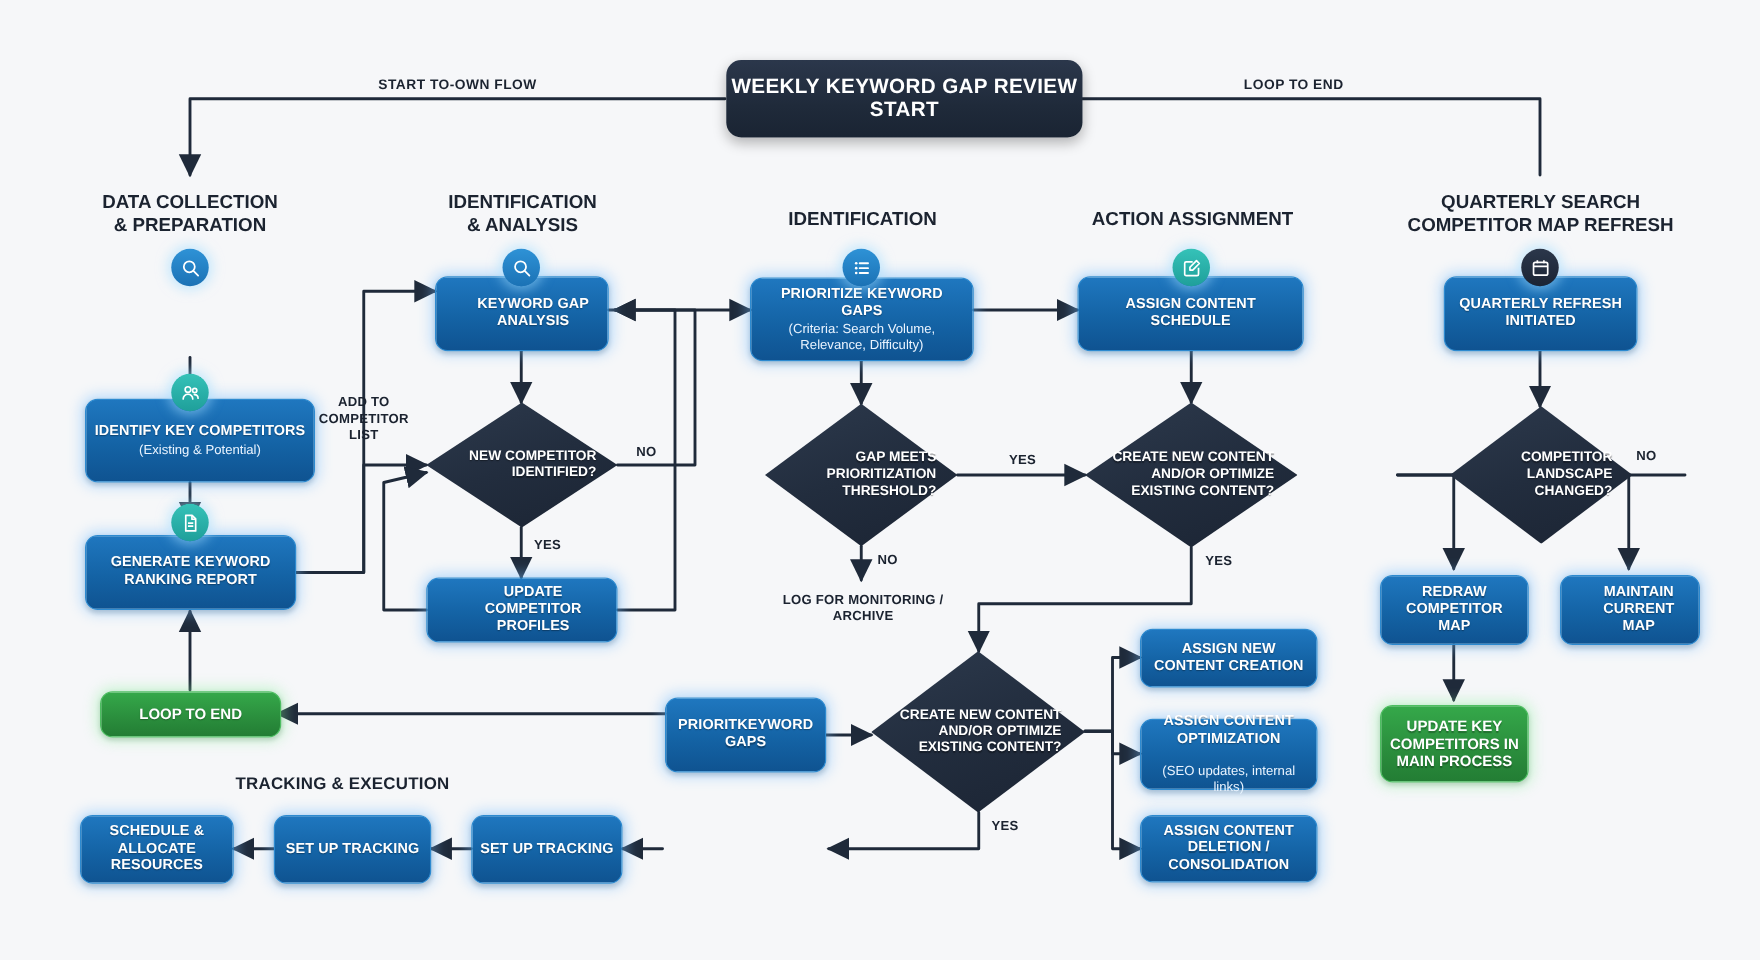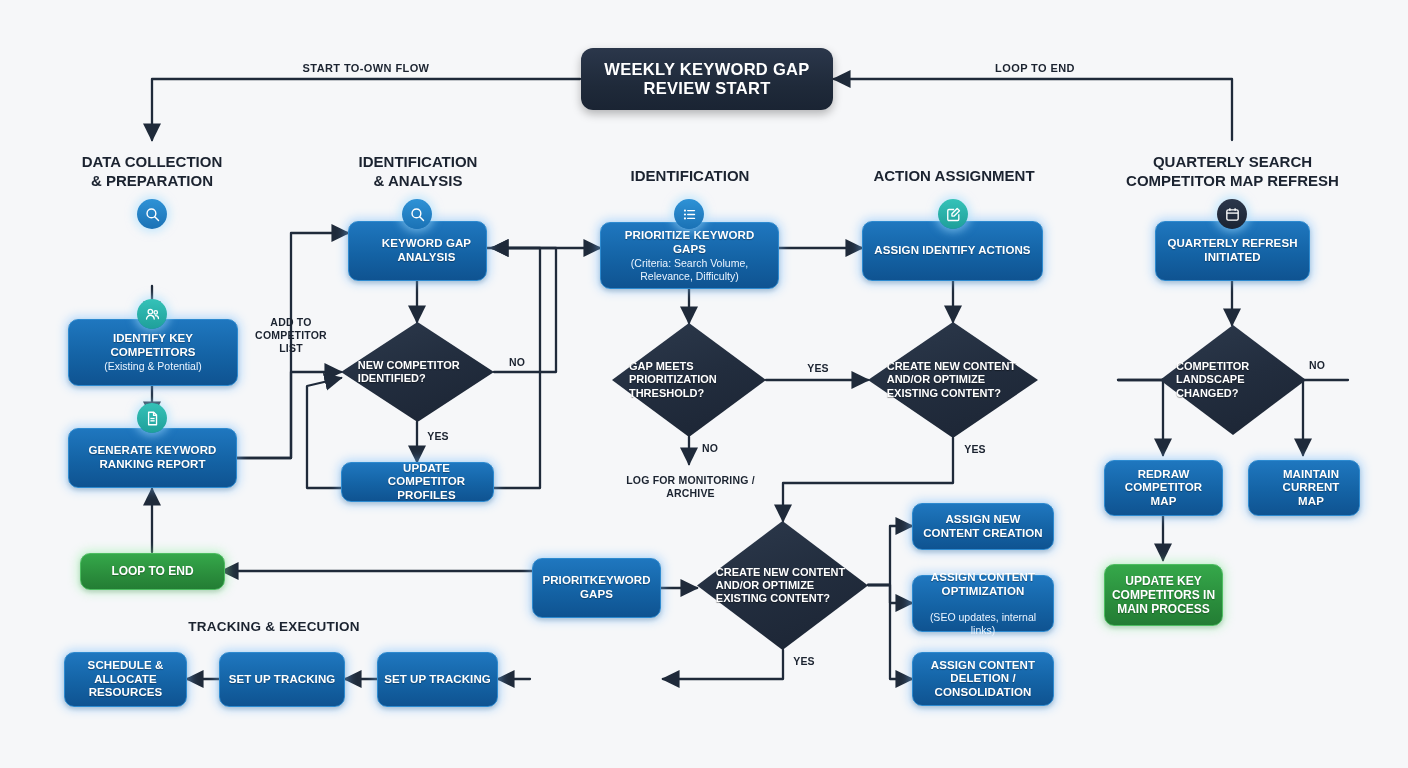--- a/index.html
+++ b/index.html
@@ -93,21 +93,21 @@
     width: 100%; height: 100%;
     background: linear-gradient(160deg, #2d3a4d 0%, #222d3e 50%, #1b2433 100%);
     clip-path: polygon(50% 0%, 100% 50%, 50% 100%, 0% 50%);
     filter: drop-shadow(0 3px 4px rgba(0,0,0,0.25));
   }
   .decision .dtxt {
     position: relative;
     color: #fff;
     font-size: 11px;
     font-weight: bold;
-    text-align: left;
+    text-align: right;
     line-height: 1.2;
     z-index: 2;
     text-shadow: 0 1px 1px rgba(0,0,0,.4);
     max-width: 78%;
   }
 
   
   .badge {
     position: absolute;
     width: 30px; height: 30px;
@@ -225,21 +225,21 @@
       <path d="M1303,380 L1303,380"></path>
       <path d="M1163,380 L1163,380"></path>
     </g>
 
     <g fill="none" stroke="#1f2a3a" stroke-width="2.3" stroke-linecap="round" stroke-linejoin="round">
       <path d="M1171,380 L1163,380"></path>
       <path d="M1294,380 L1303,380"></path>
     </g>
   </svg>
 
-  <div class="node start" style="left:581px; top:48px; width:252px; height:62px;">
+  <div class="node start" style="left:581px; top:48px; width:285px; height:62px;">
     <div class="t1">WEEKLY KEYWORD GAP REVIEW START</div>
   </div>
 
   <div class="lbl flow" style="left:266px; top:62px; width:200px;">START TO-OWN FLOW</div>
   <div class="lbl flow" style="left:935px; top:62px; width:200px;">LOOP TO END</div>
 
   <div class="colhead" style="left:42px; top:153px; width:220px; white-space:pre-line;">DATA COLLECTION
 &amp; PREPARATION</div>
   <div class="colhead" style="left:308px; top:153px; width:220px; white-space:pre-line;">IDENTIFICATION
 &amp; ANALYSIS</div>
@@ -256,21 +256,21 @@
   </div>
 
   <div class="badge b-teal" style="left:137px; top:299px;">
     <svg viewBox="0 0 24 24" fill="none" stroke="#fff" stroke-width="1.9" stroke-linecap="round">
       <circle cx="9" cy="8" r="3.2"></circle>
         <circle cx="16.6" cy="9" r="2.4"></circle>
       <path d="M3.6 18.5c0-3.2 2.4-5.2 5.4-5.2s5.4 2 5.4 5.2"></path>
       <path d="M16.2 13.6c2.4 0 4.2 1.6 4.2 4.2"></path>
     </svg>
   </div>
-  <div class="node proc" style="left:68px; top:319px; width:170px; height:67px;">
+  <div class="node proc" style="left:68px; top:319px; width:184px; height:67px;">
     <div class="t1">IDENTIFY KEY COMPETITORS</div>
     <div class="t2">(Existing &amp; Potential)</div>
   </div>
 
   <div class="badge b-teal" style="left:137px; top:403px;">
     <svg viewBox="0 0 24 24" fill="none" stroke="#fff" stroke-width="1.9" stroke-linejoin="round">
       <path d="M6.5 3.2h7.2l4 4v13.6H6.5z"></path>
         <path d="M13.5 3.4v4.2h4.1"></path>
       <line x1="9" y1="12" x2="15" y2="12"></line>
         <line x1="9" y1="15.3" x2="15" y2="15.3"></line>
@@ -296,21 +296,21 @@
     <div class="t1">KEYWORD GAP ANALYSIS</div>
   </div>
 
   <div class="decision" style="left:341px; top:322px; width:153px; height:100px;">
     <div class="dia"></div>
     <div class="dtxt">NEW COMPETITOR IDENTIFIED?</div>
   </div>
   <div class="lbl" style="left:500px; top:356px; width:34px;">NO</div>
   <div class="lbl" style="left:421px; top:430px; width:34px;">YES</div>
 
-  <div class="node proc" style="left:341px; top:462px; width:153px; height:40px;padding-left:24px;">
+  <div class="node proc" style="left:341px; top:462px; width:153px; height:52px;padding-left:24px;">
     <div class="t1">UPDATE COMPETITOR PROFILES</div>
   </div>
 
   <div class="badge b-blue" style="left:674px; top:199px;">
     <svg viewBox="0 0 24 24" fill="none" stroke="#fff" stroke-width="2" stroke-linecap="round">
       <line x1="9.5" y1="6.5" x2="19" y2="6.5"></line>
         <line x1="9.5" y1="12" x2="19" y2="12"></line>
       <line x1="9.5" y1="17.5" x2="19" y2="17.5"></line>
       <circle cx="5.6" cy="6.5" r="1.5" fill="#fff" stroke="none"></circle>
       <circle cx="5.6" cy="12" r="1.5" fill="#fff" stroke="none"></circle>
@@ -330,21 +330,21 @@
   <div class="lbl" style="left:693px; top:442px; width:34px;">NO</div>
   <div class="lbl" style="left:607px; top:474px; width:167px;">LOG FOR MONITORING / ARCHIVE</div>
 
   <div class="badge b-teal" style="left:938px; top:199px;">
     <svg viewBox="0 0 24 24" fill="none" stroke="#fff" stroke-width="1.9" stroke-linejoin="round">
       <path d="M19.5 11.5v7.3a1.7 1.7 0 0 1-1.7 1.7H5.6a1.7 1.7 0 0 1-1.7-1.7V6.6A1.7 1.7 0 0 1 5.6 4.9h7.3"></path>
       <path d="M17.2 3.6l3.2 3.2-7.4 7.4h-3.2v-3.2z"></path>
     </svg>
   </div>
   <div class="node proc" style="left:862px; top:221px; width:181px; height:60px;">
-    <div class="t1">ASSIGN IDENTIFY ACTIONS</div>
+    <div class="t1">ASSIGN CONTENT SCHEDULE</div>
   </div>
 
   <div class="decision" style="left:868px; top:322px; width:170px; height:116px;">
     <div class="dia"></div>
     <div class="dtxt">CREATE NEW CONTENT AND/OR OPTIMIZE EXISTING CONTENT?</div>
   </div>
   <div class="lbl" style="left:957px; top:443px; width:36px;">YES</div>
 
   <div class="node proc" style="left:532px; top:558px; width:129px; height:60px;">
     <div class="t1">PRIORITKEYWORD GAPS</div>

